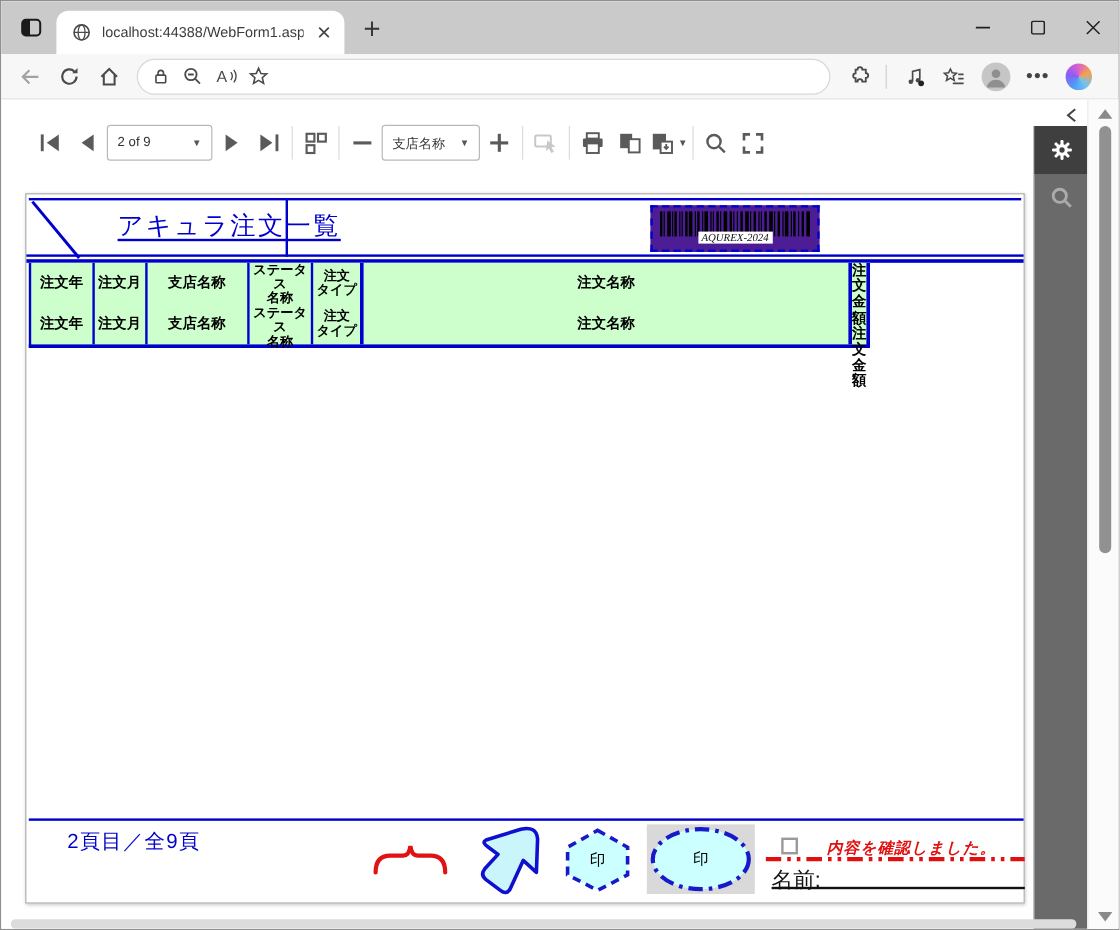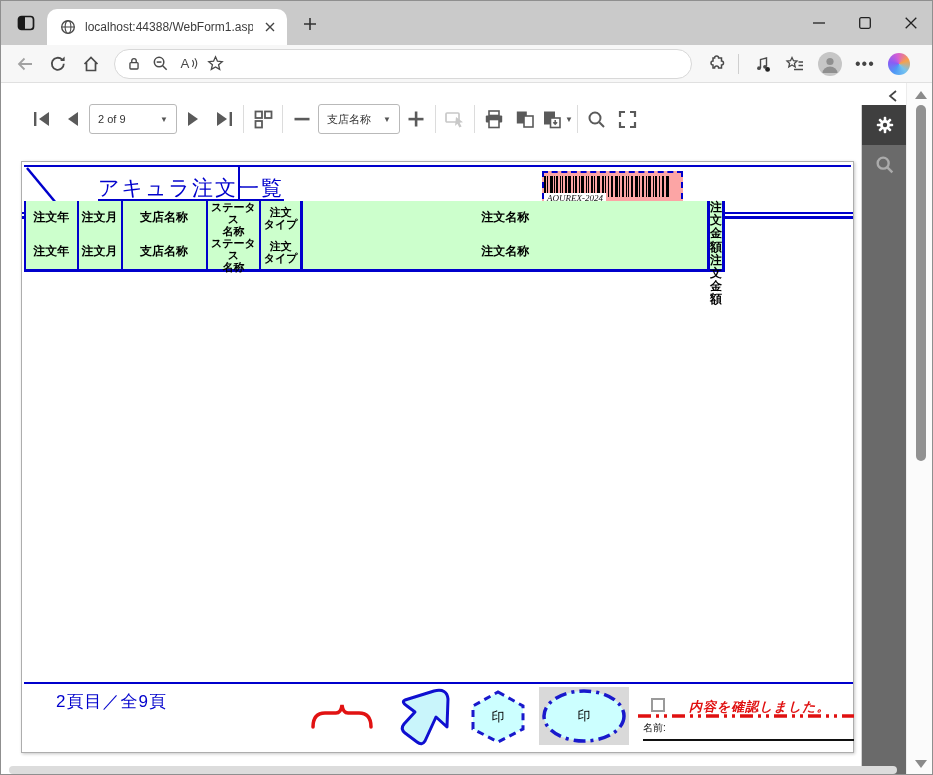--- a/index.html
+++ b/index.html
@@ -59,29 +59,29 @@
   
   .page{position:absolute;left:20px;top:78px;width:833px;height:592px;background:#fff;
     border:1px solid #adadad;box-shadow:1px 1px 3px rgba(0,0,0,.22);}
   .blue{background:var(--accent-blue,#0000cc);}
   .line-top{position:absolute;left:2px;top:3px;width:827px;height:2px;}
   .diag{position:absolute;left:3px;top:4px;}
   .rtitle{position:absolute;left:52px;top:12px;font-size:21px;letter-spacing:2px;color:var(--accent-blue,#0000cc);
     text-decoration:underline;text-underline-offset:4px;font-weight:500;margin-left:24px;}
   .vline{position:absolute;left:216px;top:4px;width:2px;height:48px;}
   .barcode-box{position:absolute;left:520px;top:9px;width:141px;height:39px;border:2px dashed var(--accent-blue,#0000cc);
-    background:#fca5a5;display:flex;flex-direction:column;align-items:flex-start;}
+    background:#4c1d95;display:flex;flex-direction:column;align-items:center;}
   .bc-label{font-family:"Liberation Serif",serif;font-style:italic;font-size:9px;color:#111;margin-top:-5px;background:#fff;padding:0 3px;}
   .logo-box{position:absolute;left:676px;top:11px;width:141px;height:37px;border:2px solid #3d3dc8;background:#fff;
     display:flex;align-items:center;justify-content:center;box-shadow:inset 0 0 0 2px #fff,inset 0 0 0 3px #c2c2d8;}
   .logo-text{font-size:23px;font-weight:bold;color:var(--logo-blue,#2b9fd6);letter-spacing:1px;}
 
   .tline1{position:absolute;left:0;top:50px;width:831px;height:2px;}
   .tline2{position:absolute;left:0;top:54px;width:831px;height:3px;}
-  .rtable{position:absolute;left:2px;top:39px;width:701px;height:71px;display:flex;
+  .rtable{position:absolute;left:2px;top:57px;width:701px;height:71px;display:flex;
     background:var(--header-green,#ccffcc);border-left:2px solid var(--accent-blue,#0000cc);
     border-right:3px solid var(--accent-blue,#0000cc);border-bottom:3px solid var(--accent-blue,#0000cc);}
   .col{display:flex;flex-direction:column;border-right:2px solid var(--accent-blue,#0000cc);}
   .col.last{border-right:none;flex:1;}
   .col.thick{border-right-width:3px;}
   .cell{flex:1;display:flex;align-items:center;justify-content:center;font-size:12px;font-weight:bold;color:#000;
     text-align:center;white-space:pre-line;line-height:1.1;}
   .cell.small{font-size:11px;}
 
   .fline{position:absolute;left:2px;top:520px;width:829px;height:2px;}
@@ -90,21 +90,21 @@
   .ne-arrow{position:absolute;left:374px;top:525px;}
   .stamp{position:absolute;display:flex;align-items:center;justify-content:center;}
   .stamp-hex{left:447px;top:527px;width:58px;height:56px;}
   .stamp-oval{left:517px;top:525px;width:90px;height:58px;background:var(--stamp-gray,#d9d9d9);}
   .stamp svg{position:absolute;left:0;top:0;}
   .stamp-label{position:relative;font-size:13px;color:#000;}
   .checkbox{position:absolute;left:629px;top:536px;width:14px;height:14px;border:2px solid #9a9a9a;background:#fff;cursor:pointer;}
   .confirm{position:absolute;left:667px;top:536px;font-size:13px;font-weight:bold;font-style:italic;
     color:var(--alert-red,#e01010);letter-spacing:1px;}
   .redline{position:absolute;left:616px;top:551px;}
-  .namelabel{position:absolute;left:621px;top:559px;font-size:10px;color:#111;}
+  .namelabel{position:absolute;left:621px;top:559px;font-size:18px;color:#111;}
   .blackline{position:absolute;left:621px;top:577px;width:211px;height:2px;background:#111;}
 </style>
 </head>
 <body>
 
 <div class="screen">
 
   <div class="titlebar">
     <div class="tab-actions">
       <svg width="20" height="20" viewBox="0 0 20 20">

